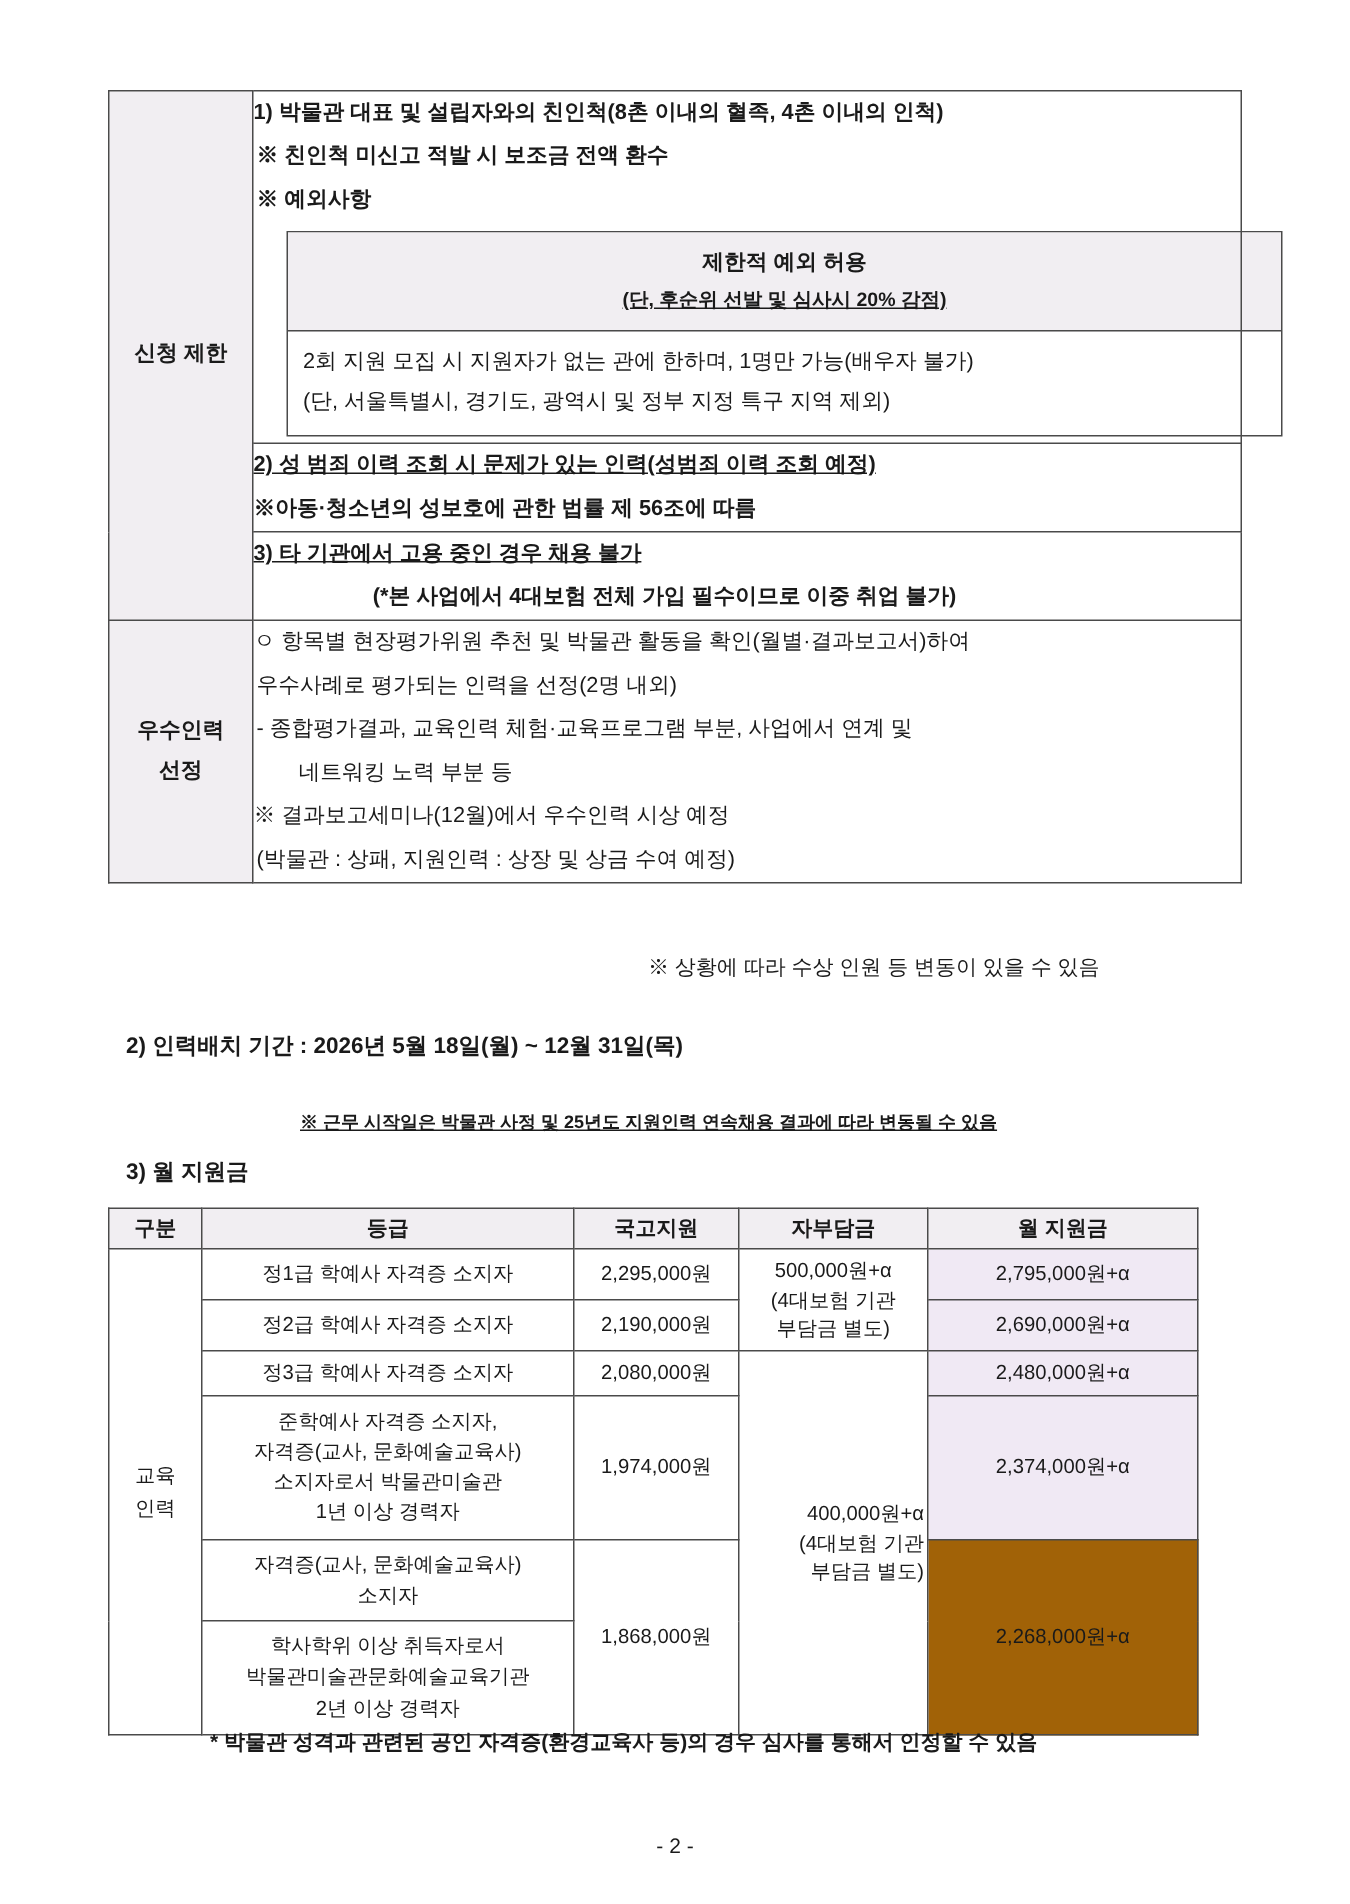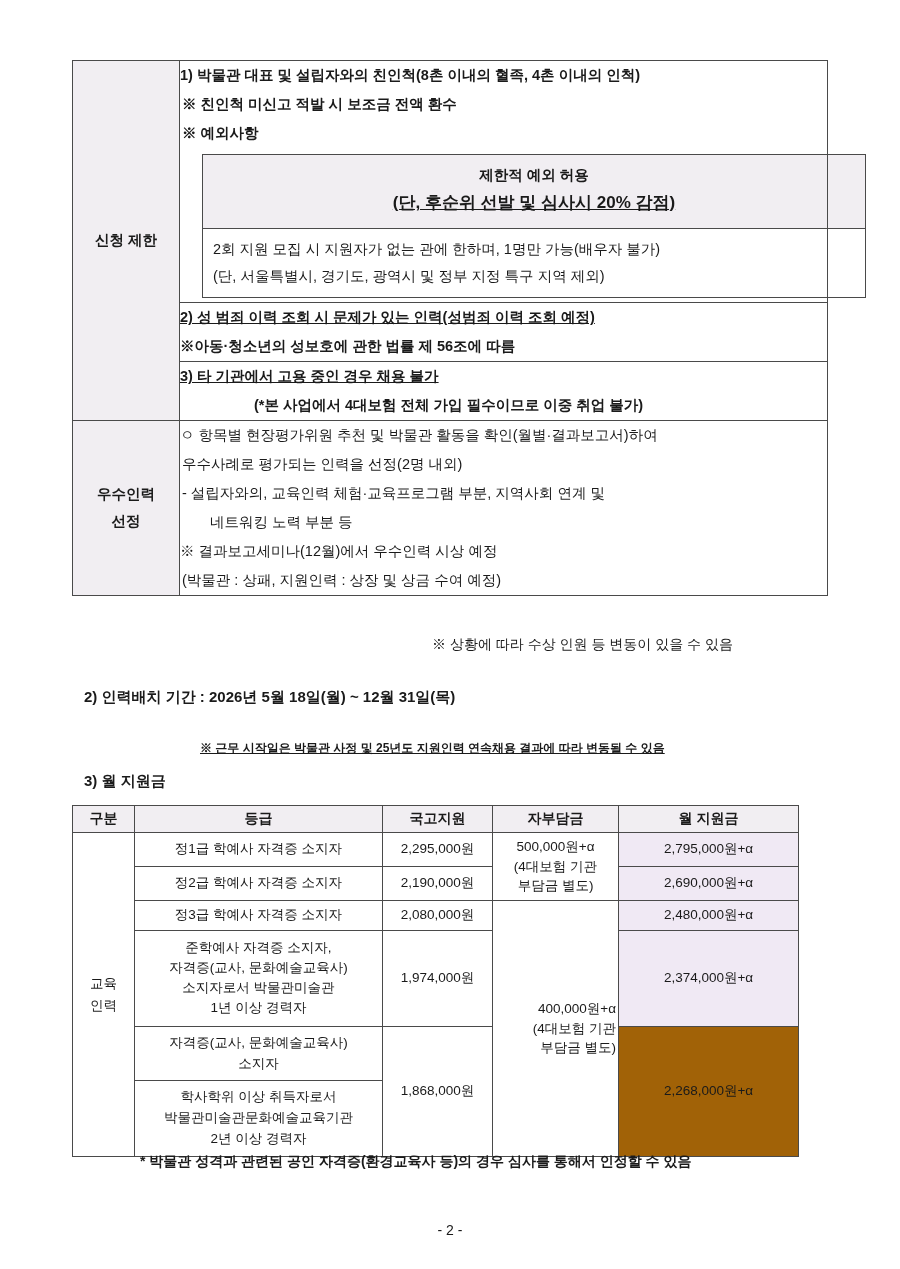--- a/index.html
+++ b/index.html
@@ -28,21 +28,21 @@
     width: 756px;
     border-collapse: collapse;
     table-layout: fixed;
   }
   .top-table td {
     border: 1px solid #4a4a4a;
     vertical-align: middle;
     padding: 0;
   }
   .rowhead {
-    width: 107px;
+    width: 96px;
     text-align: center;
     font-weight: bold;
     font-size: 14.5px;
     background: #f1eef2;
     line-height: 1.9;
   }
   .cellbody {
     padding: 9px 10px 9px 12px;
   }
   .line {
@@ -62,21 +62,21 @@
     border: 1px solid #4a4a4a;
     width: 664px;
   }
   .exc-head {
     background: #f1eef2;
     border-bottom: 1px solid #4a4a4a;
     text-align: center;
     padding: 7px 4px 9px;
   }
   .exc-head .l1 { font-size: 14.5px; font-weight: bold; line-height: 1.8; }
-  .exc-head .l2 { font-size: 17px; font-weight: bold; text-decoration: underline; line-height: 1.8; }
+  .exc-head .l2 { font-size: 13px; font-weight: bold; text-decoration: underline; line-height: 1.8; }
   .exc-body { padding: 7px 10px 8px 10px; }
   .exc-body .line { line-height: 1.85; }
 
   
   .note-right {
     position: absolute;
     font-size: 14px;
     white-space: nowrap;
   }
   .heading {
@@ -188,21 +188,21 @@
       </tr>
 
       <tr>
         <td class="rowhead">
           <div>우수인력</div>
           <div>선정</div>
         </td>
         <td class="cellbody">
           <div class="line">ㅇ  항목별  현장평가위원  추천  및  박물관  활동을  확인(월별·결과보고서)하여</div>
           <div class="line ind1">우수사례로  평가되는  인력을  선정(2명  내외)</div>
-          <div class="line ind1">- 설립자와의,  교육인력  체험·교육프로그램  부분,  지역사회  연계  및</div>
+          <div class="line ind1">- 종합평가결과,  교육인력  체험·교육프로그램  부분,  사업에서  연계  및</div>
           <div class="line ind2">네트워킹  노력  부분  등</div>
           <div class="line">※  결과보고세미나(12월)에서  우수인력  시상  예정</div>
           <div class="line ind1">(박물관 : 상패,  지원인력 : 상장  및  상금  수여  예정)</div>
         </td>
       </tr>
     </tbody>
   </table>
 
   <div class="note-right" style="left:432px; top:636px;">※  상황에  따라  수상  인원  등  변동이  있을  수  있음</div>
 

